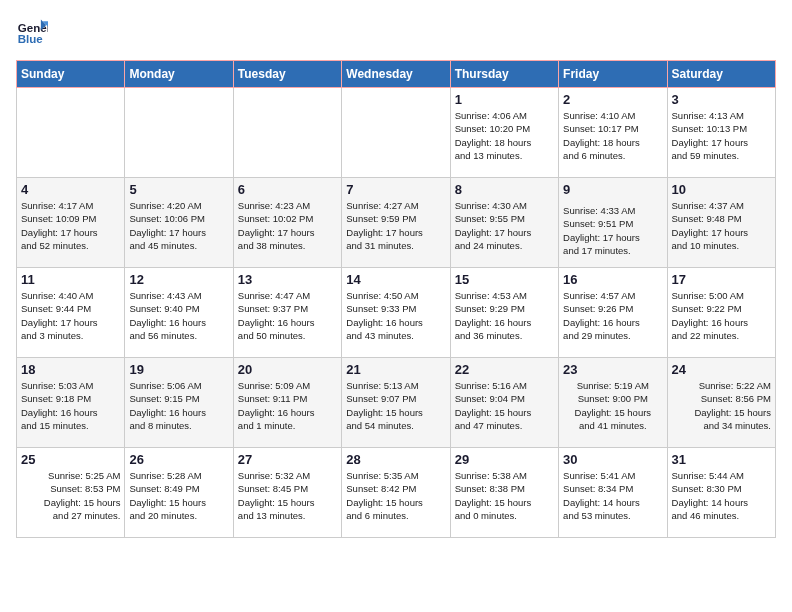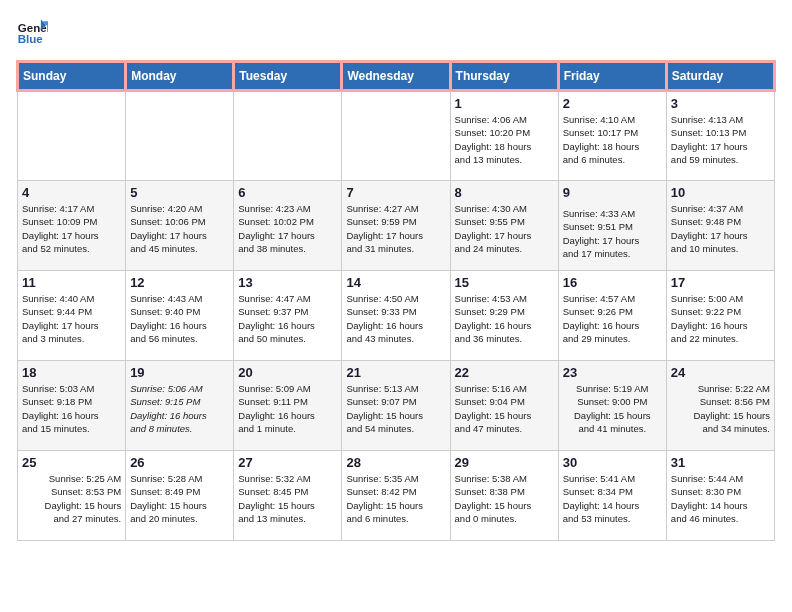--- a/index.html
+++ b/index.html
@@ -42,21 +42,21 @@
       border-collapse: collapse;
       table-layout: fixed;
     }
     thead tr th {
       background: #2e6db4;
       color: #fff;
       font-size: 12px;
       font-weight: bold;
       padding: 6px 4px;
       text-align: left;
-      border: 3px solid #fca5a5;
+      border: 1px solid #fca5a5;
     }
     tbody tr td {
       border: 1px solid #ccc;
       vertical-align: top;
       padding: 4px;
       height: 90px;
       font-size: 10px;
       color: #222;
       background: #fff;
     }
@@ -242,21 +242,21 @@
       <tr>
         <td>
           <span class="day-num">18</span>
           <div class="day-info" style="white-space: pre-line;">Sunrise: 5:03 AM
 Sunset: 9:18 PM
 Daylight: 16 hours
 and 15 minutes.</div>
         </td>
         <td>
           <span class="day-num">19</span>
-          <div class="day-info" style="white-space: pre-line; font-style: italic;">Sunrise: 5:06 AM
+          <div class="day-info" style="white-space: pre-line;">Sunrise: 5:06 AM
 Sunset: 9:15 PM
 Daylight: 16 hours
 and 8 minutes.</div>
         </td>
         <td>
           <span class="day-num">20</span>
           <div class="day-info" style="white-space: pre-line;">Sunrise: 5:09 AM
 Sunset: 9:11 PM
 Daylight: 16 hours
 and 1 minute.</div>

